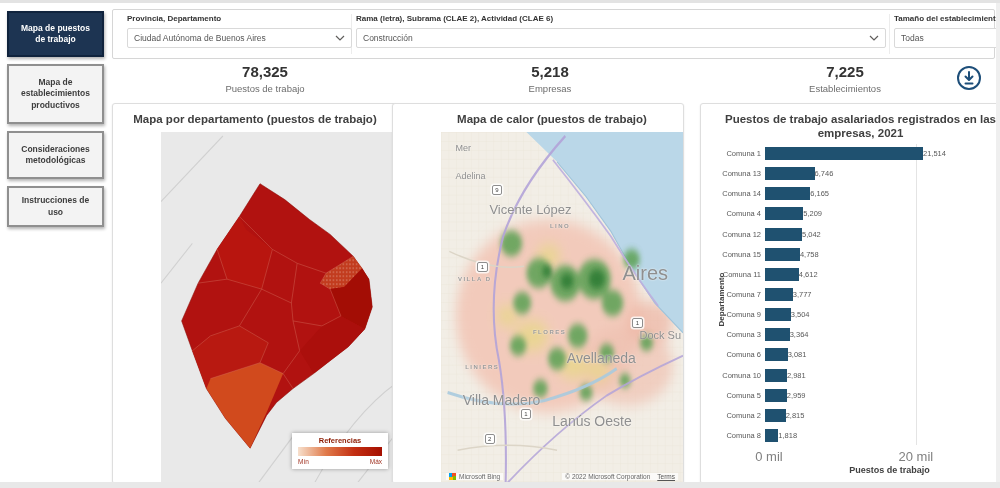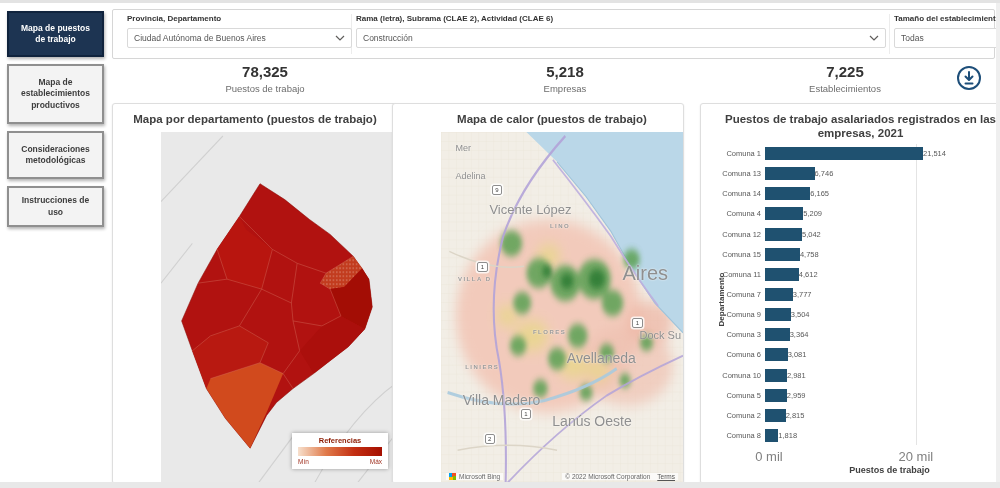--- a/index.html
+++ b/index.html
@@ -50,21 +50,21 @@
   .dd-value{font-size:8.5px;color:#555;white-space:nowrap;overflow:hidden;}
   #f1{left:14px;width:225px;}
   #f2{left:243px;width:530px;}
   #f3{left:781px;width:196px;}
   .fdiv{position:absolute;top:4px;bottom:4px;width:1px;background:#ececec;}
 
   
   .kpi{position:absolute;top:60px;width:220px;text-align:center;}
   .kpi-value{font-size:15px;font-weight:bold;color:#333;}
   .kpi-label{font-size:9.5px;color:#6d6d6d;margin-top:3px;}
-  #k1{left:155px;} #k2{left:455px;} #k3{left:735px;}
+  #k1{left:155px;} #k2{left:440px;} #k3{left:735px;}
   .download-btn{position:absolute;right:18px;top:62px;width:26px;height:26px;cursor:pointer;}
 
   
   .panel{
     position:absolute;top:100px;height:381px;background:#fff;
     border:1px solid #dedede;border-radius:3px;box-shadow:0 1px 2px rgba(0,0,0,.10);
     overflow:hidden;
   }
   #p1{left:112px;width:286px;}
   #p2{left:392px;width:292px;padding-left:28px;}

